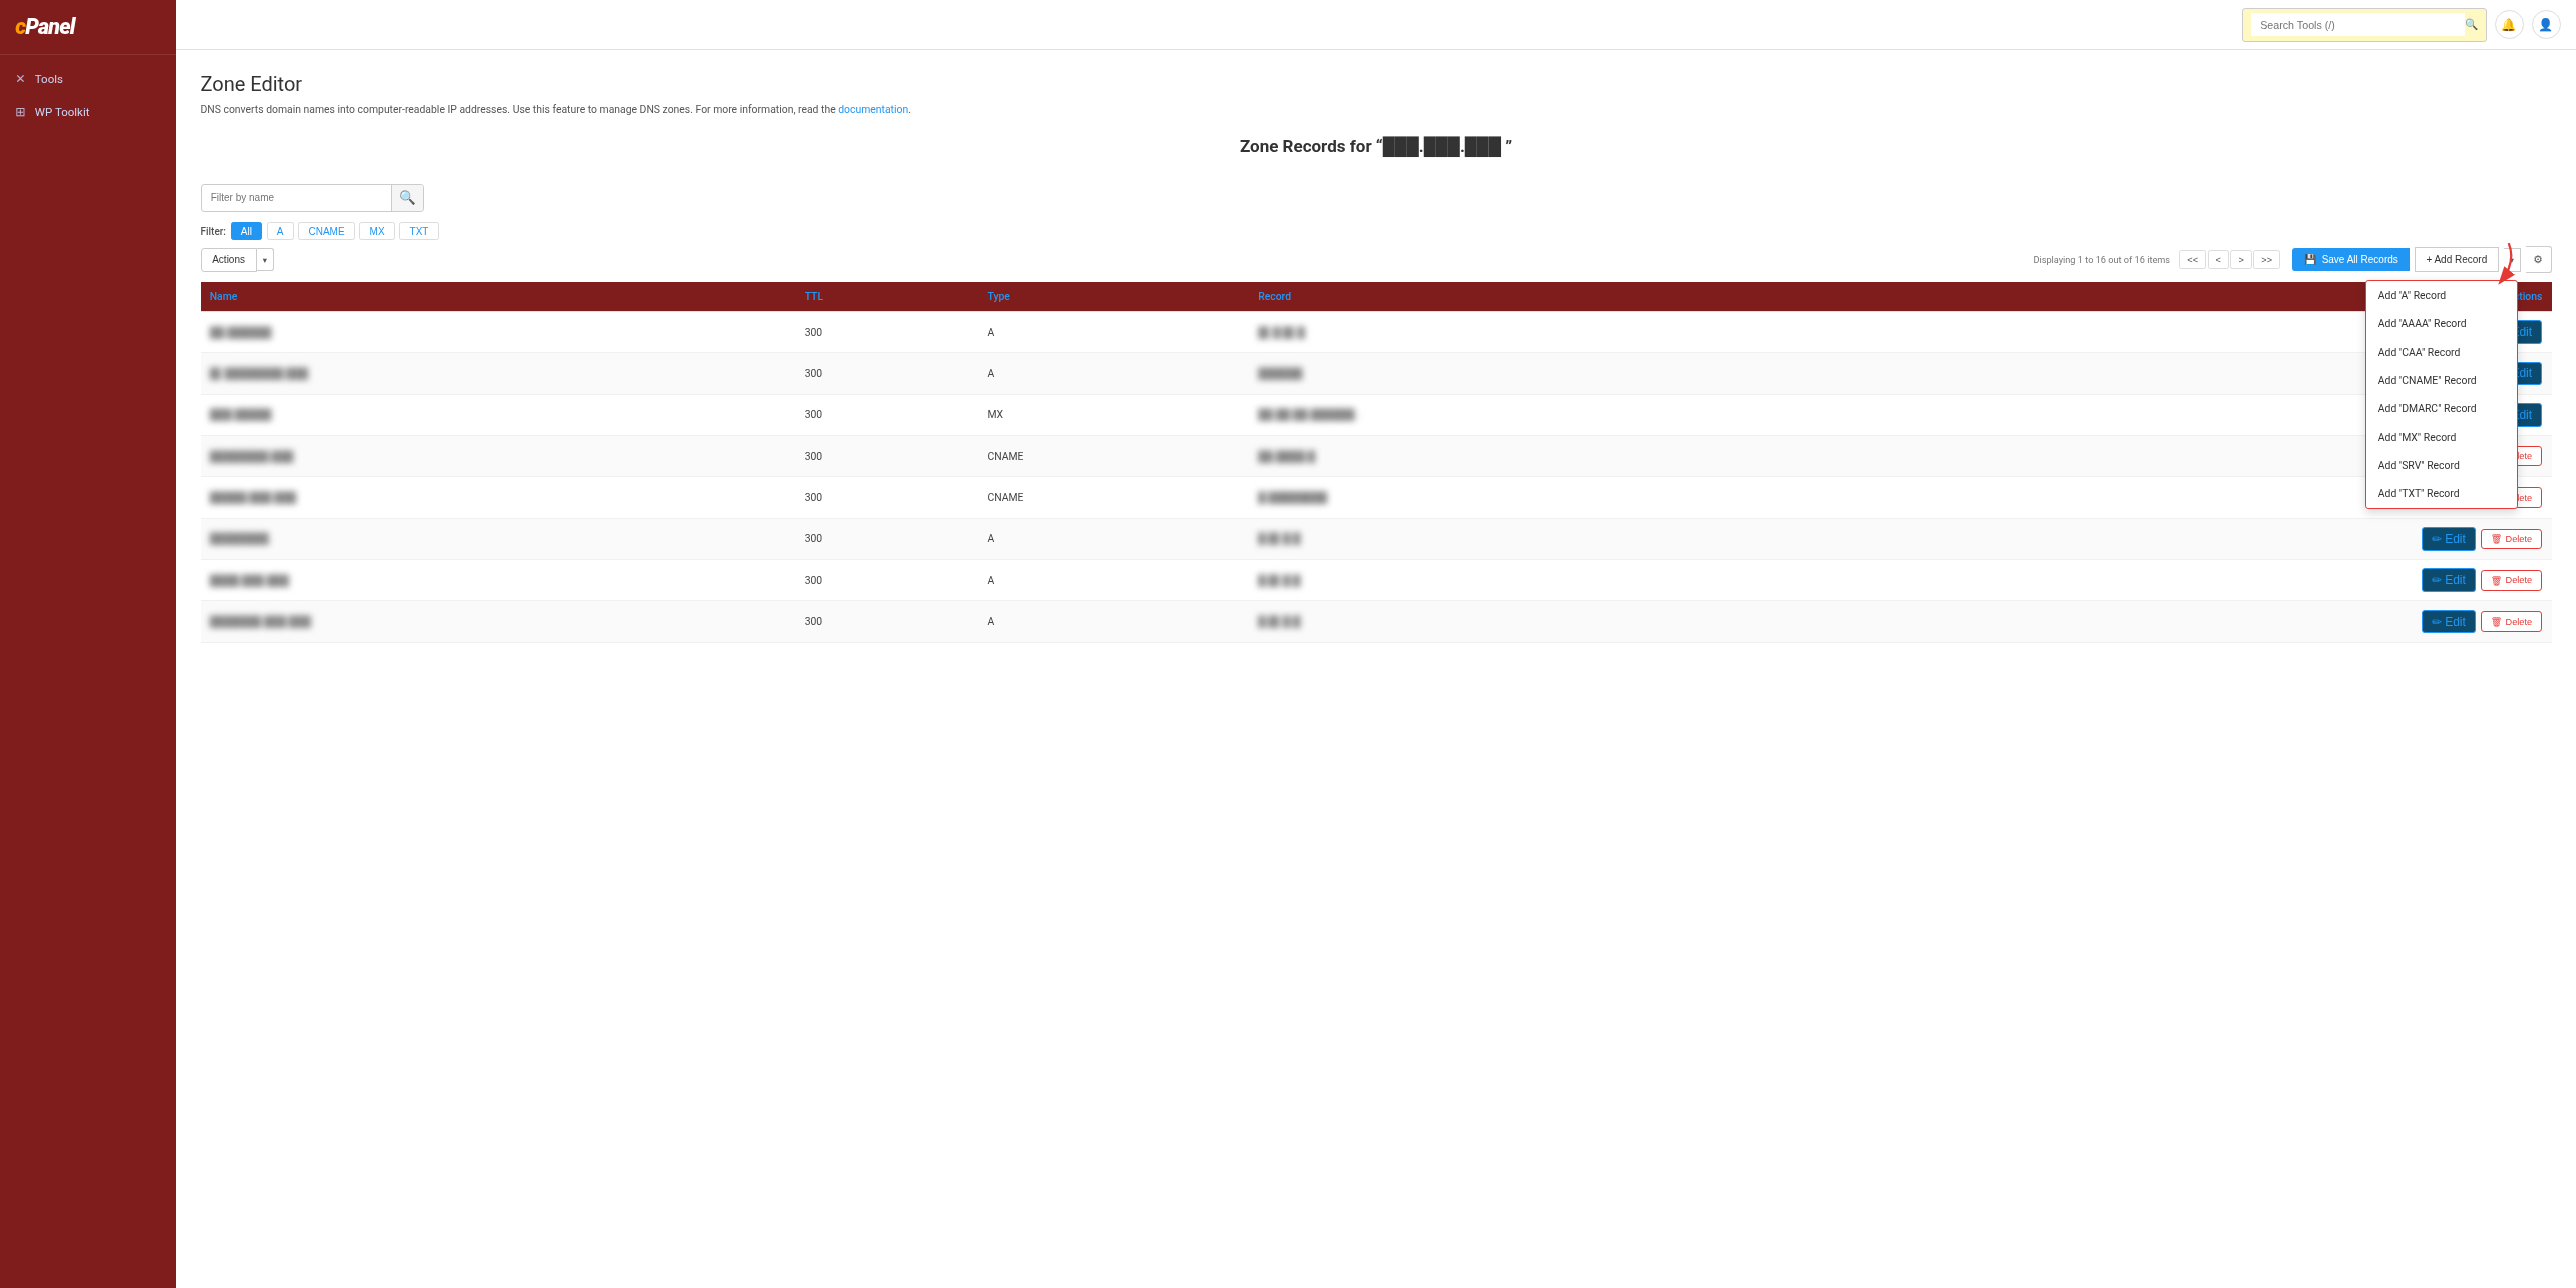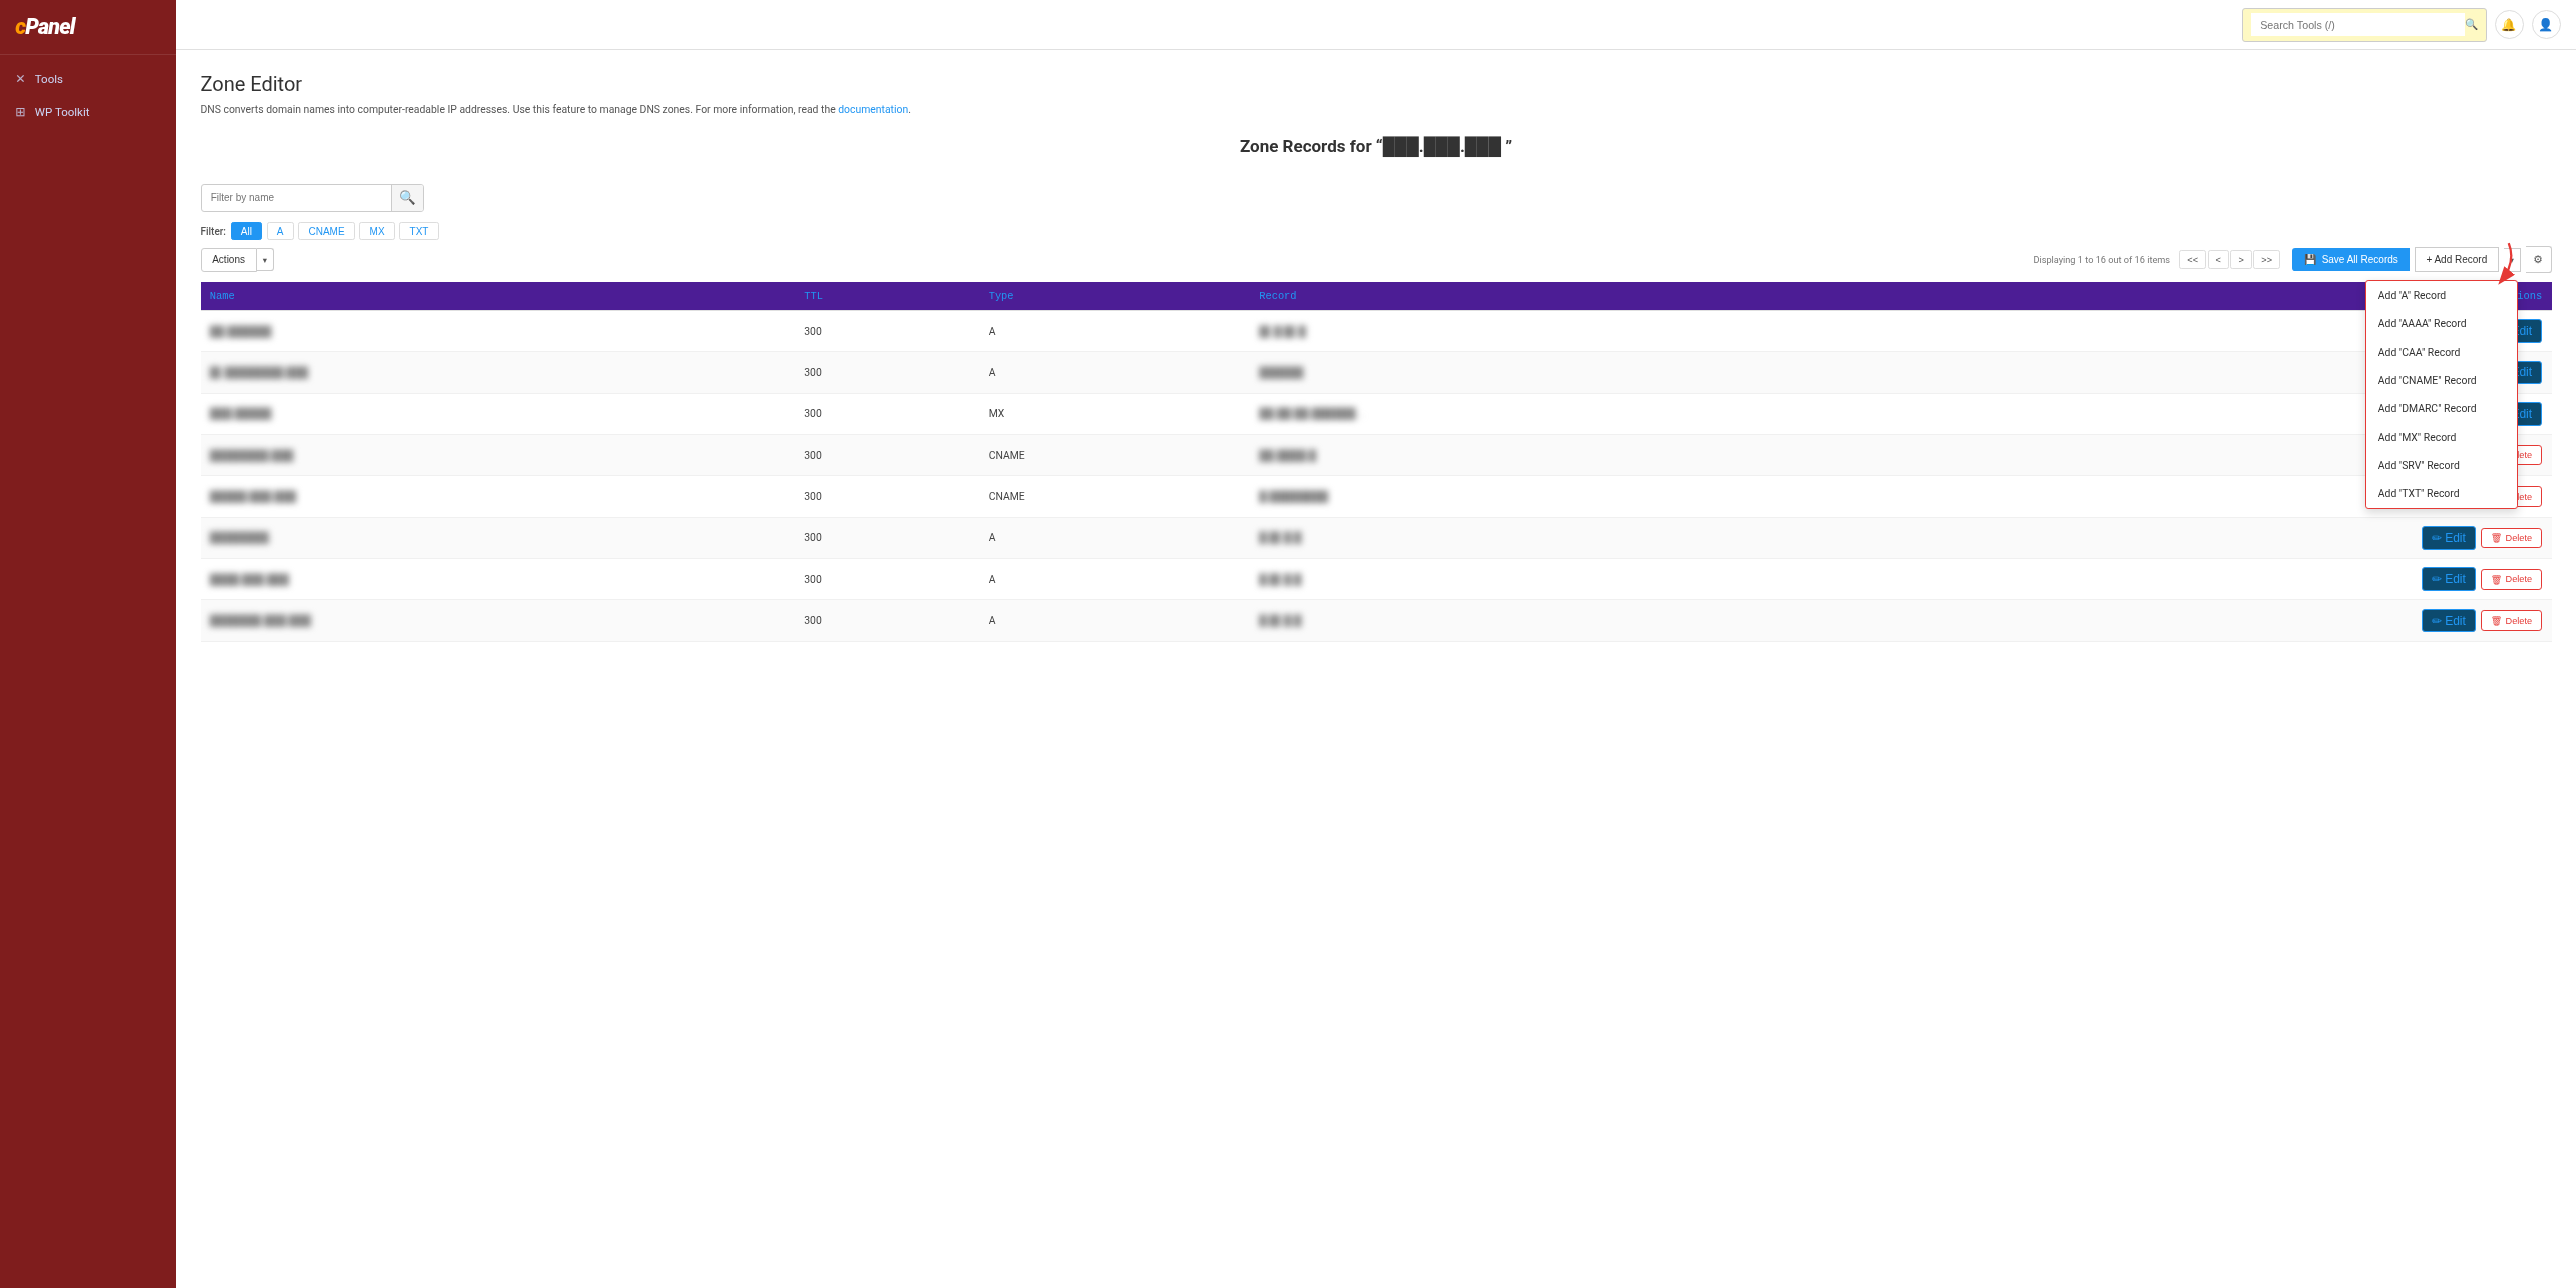--- a/index.html
+++ b/index.html
@@ -329,22 +329,21 @@
       width: 100%;
       border-collapse: collapse;
       font-size: 10.4px;
     }
     .zone-table th {
       text-align: left;
       padding: 7.7px 9.2px;
       color: #2196f3;
       font-weight: 500;
       border-bottom: 1.5px solid #e0e0e0;
-      background: #4c1d95;
-      font-family: Liberation Mono, monospace;
+      background: #7f1d1d;
     }
     .zone-table th.right { text-align: right; }
     .zone-table td {
       padding: 8.4px 9.2px;
       border-bottom: 0.8px solid #f0f0f0;
       color: #444;
       vertical-align: middle;
     }
     .zone-table tr:nth-child(even) { background: #fafafa; }
 

